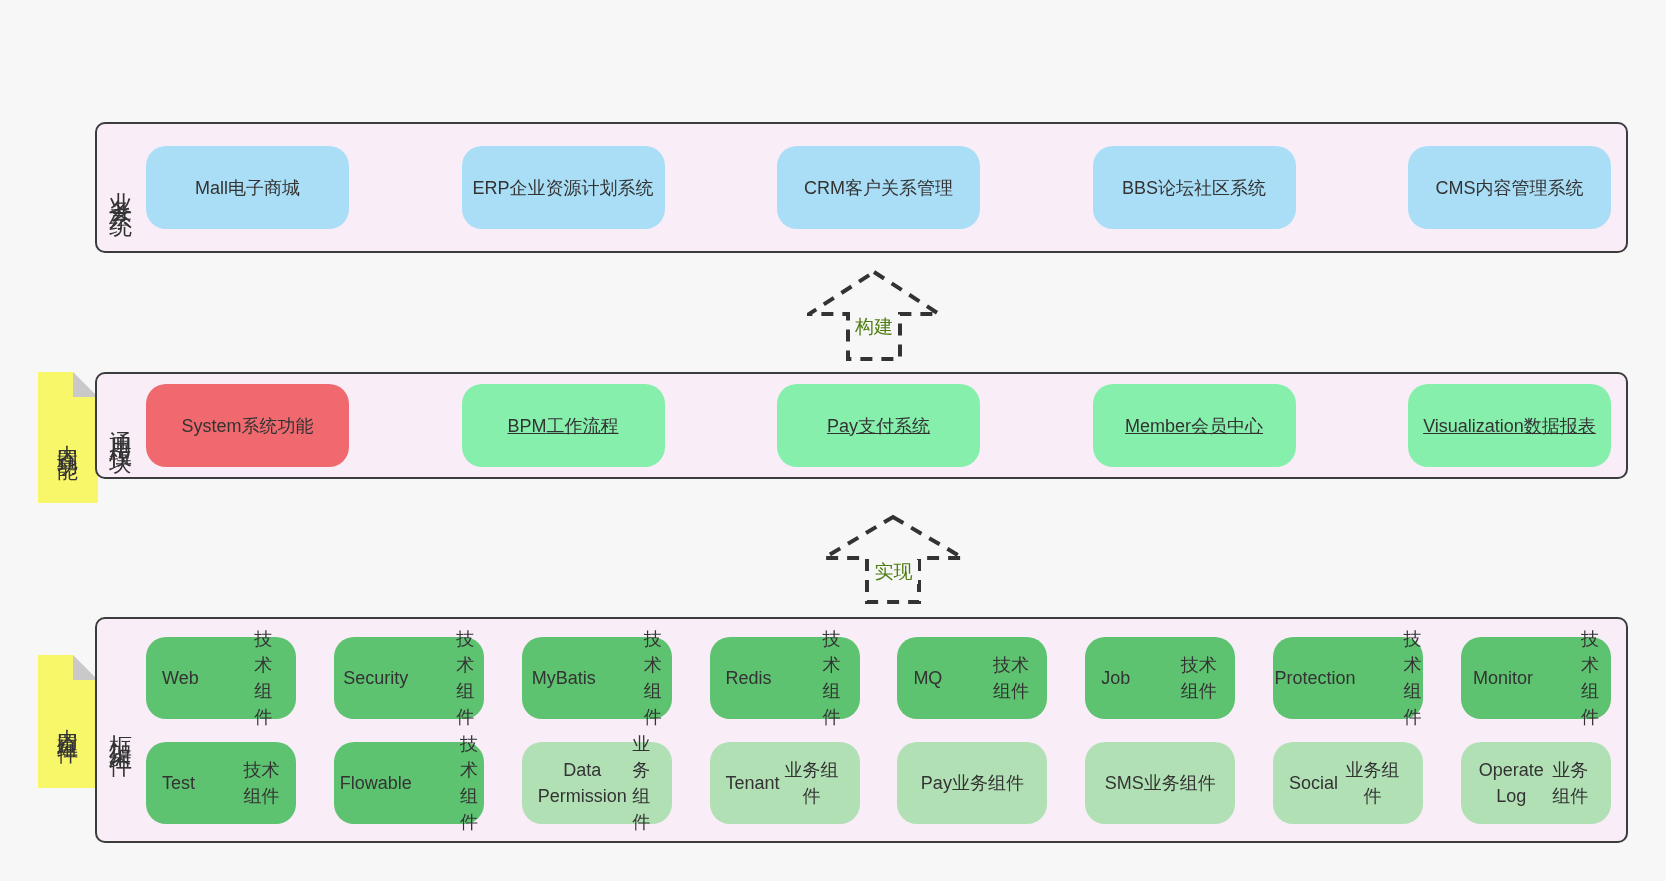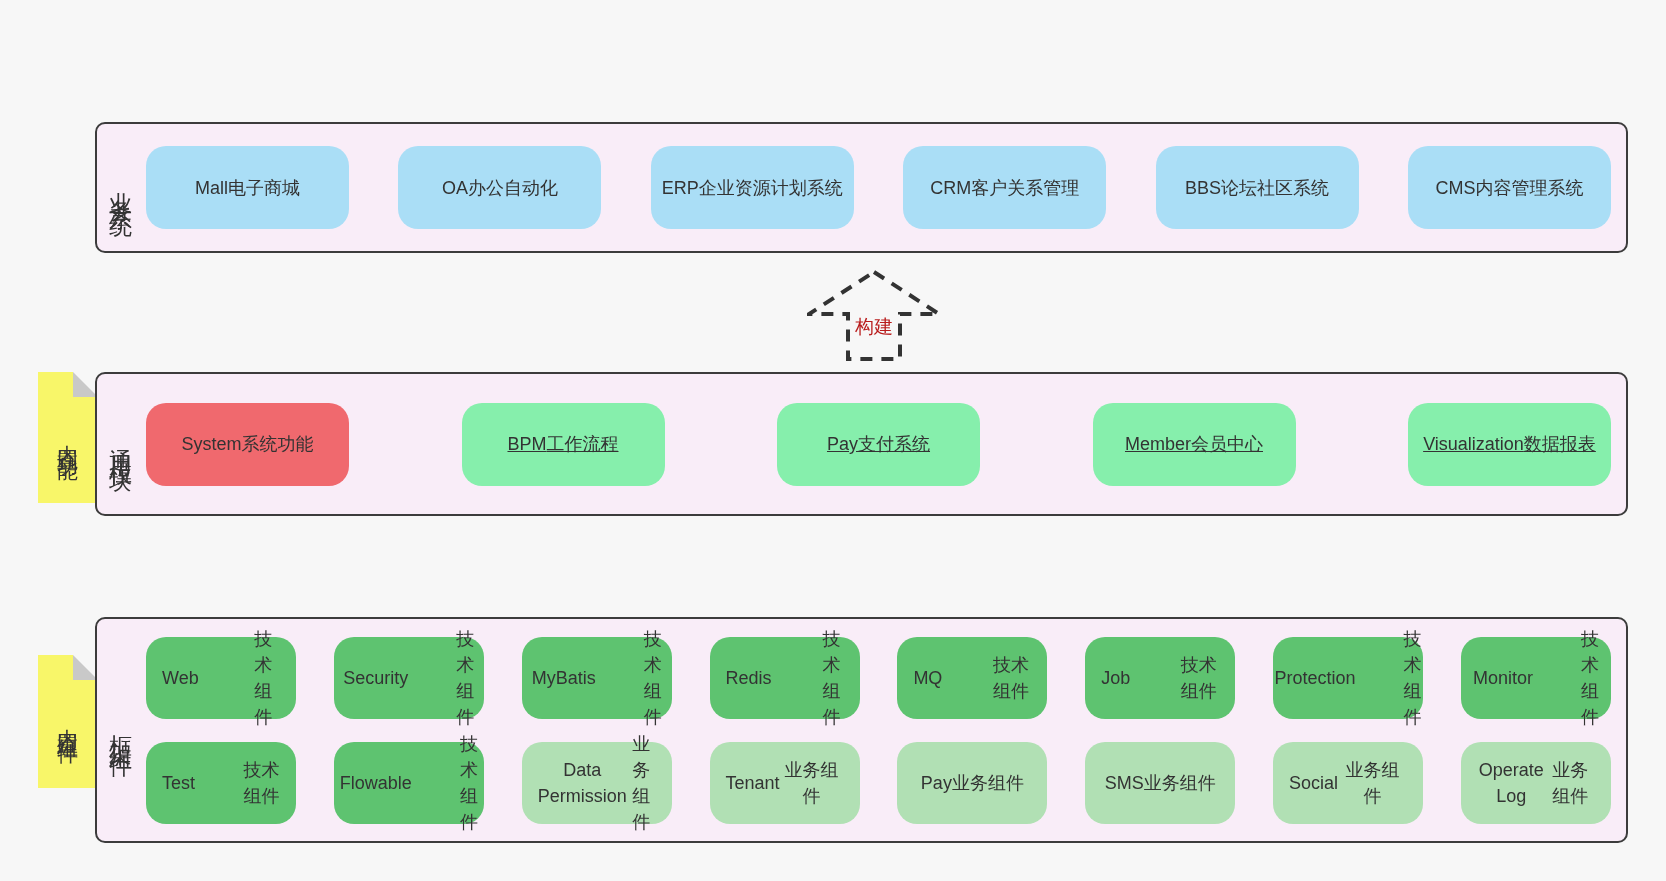--- a/index.html
+++ b/index.html
@@ -19,21 +19,21 @@
     left: 95px; width: 1533px;
     background: #f9edf8;
     border: 2px solid #3c3c3c;
     border-radius: 10px;
     box-sizing: border-box;
     display: flex;
     align-items: center;
     z-index: 2;
   }
   .band-top { top: 122px; height: 131px; }
-  .band-mid { top: 372px; height: 144px; }
+  .band-mid { top: 372px; height: 107px; }
   .band-bot { top: 617px; height: 226px; }
 
   .band-label {
     writing-mode: vertical-rl;
     text-orientation: upright;
     font-size: 23px;
     line-height: 1;
     letter-spacing: 7px;
     color: #333;
     margin-left: 12px;
@@ -113,21 +113,21 @@
   .arrow-2 { left: 822px; top: 514px; width: 143px; height: 91px; }
   .arrow-wrap svg { position: absolute; inset: 0; }
   .arrow-label {
     position: absolute;
     left: 50%; top: 46px;
     transform: translateX(-50%);
     background: #f7f7f7;
     padding: 0 5px;
     font-size: 19px;
     line-height: 24px;
-    color: #b91c1c;
+    color: #4d7c0f;
     white-space: nowrap;
   }
 </style>
 </head>
 <body>
 
 <div class="stage">
 
   <div class="sticky sticky-mid">
     <span class="sticky-text">内置功能</span>
@@ -135,24 +135,20 @@
   <div class="sticky sticky-bot">
     <span class="sticky-text">内置组件</span>
   </div>
 
   <div class="band band-top">
     <div class="band-label">业务系统</div>
     <div class="band-content">
       <div class="box bw blue">
         <span>Mall</span>
         <span>电子商城</span>
-      </div>
-      <div class="box bw blue">
-        <span>OA</span>
-        <span>办公自动化</span>
       </div>
       <div class="box bw blue">
         <span>ERP</span>
         <span>企业资源计划系统</span>
       </div>
       <div class="box bw blue">
         <span>CRM</span>
         <span>客户关系管理</span>
       </div>
       <div class="box bw blue">
@@ -192,20 +188,26 @@
         <span>Member</span>
         <span>会员中心</span>
       </div>
       <div class="box bw pink">
         <span>Visualization</span>
         <span>数据报表</span>
       </div>
     </div>
   </div>
 
+  <div class="arrow-wrap arrow-2">
+    <svg viewBox="0 0 143 91" width="143" height="91">
+      <polygon points="71,3 141,44 97,44 97,88 45,88 45,44 2,44" fill="none" stroke="#333333" stroke-width="4" stroke-dasharray="12 9"></polygon>
+    </svg>
+    <div class="arrow-label">实现</div>
+  </div>
 
   <div class="band band-bot">
     <div class="band-label">框架组件</div>
     <div class="band-rows">
       <div class="band-row">
         <div class="box bn gdark">
           <span>Web</span>
           <span>技术组件</span>
         </div>
         <div class="box bn gdark">

